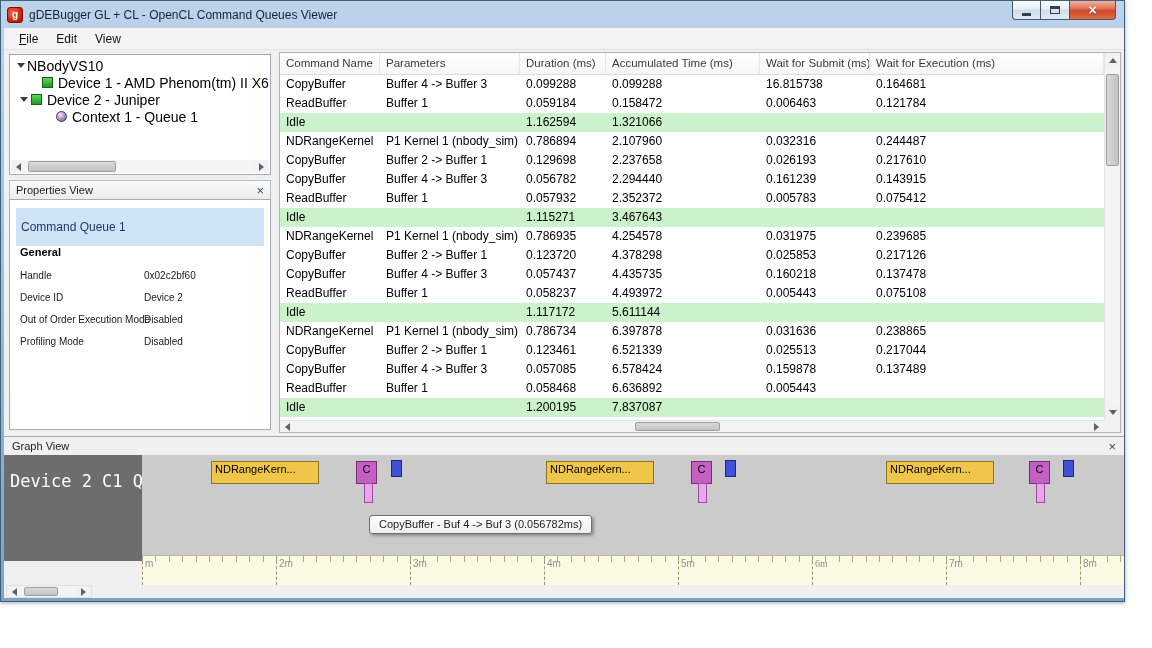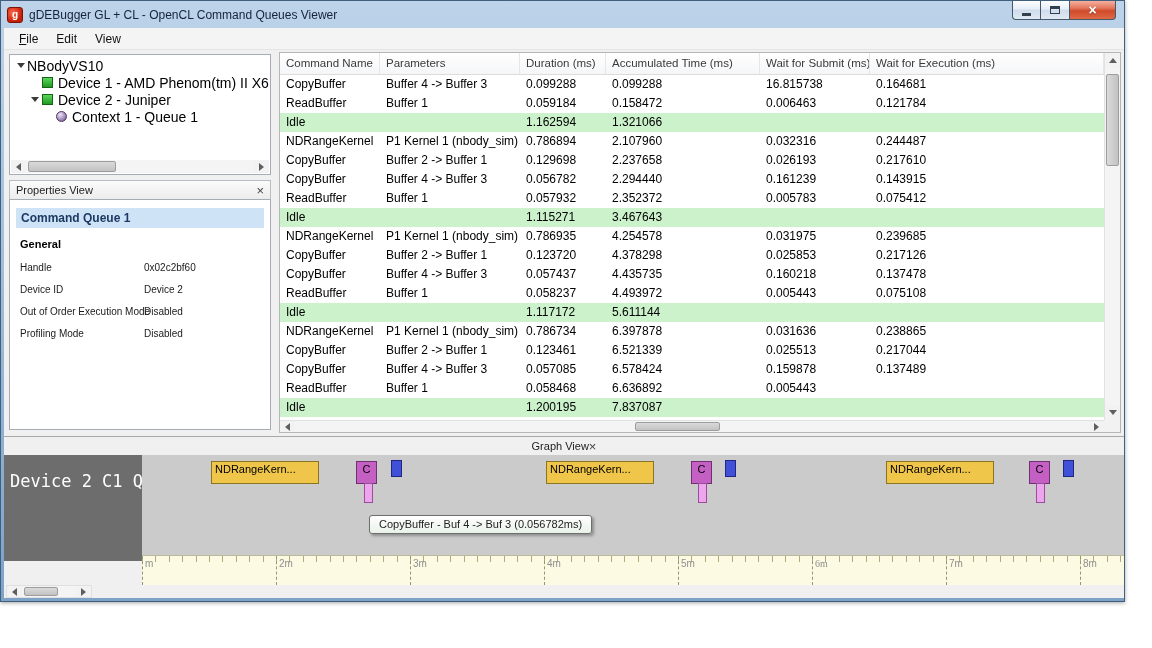--- a/index.html
+++ b/index.html
@@ -41,39 +41,39 @@
 .thumb-h{position:absolute;top:1px;bottom:1px;background:linear-gradient(#dadada,#c2c2c2);border:1px solid #9d9d9d;border-radius:2px}
 .thumb-v{position:absolute;left:1px;right:1px;background:linear-gradient(90deg,#dadada,#c2c2c2);border:1px solid #9d9d9d;border-radius:2px}
 .a-l{width:0;height:0;border:4px solid transparent;border-right:5px solid #5f5f5f;border-left:none}
 .a-r{width:0;height:0;border:4px solid transparent;border-left:5px solid #5f5f5f;border-right:none}
 .a-u{width:0;height:0;border:4px solid transparent;border-bottom:5px solid #5f5f5f;border-top:none}
 .a-d{width:0;height:0;border:4px solid transparent;border-top:5px solid #5f5f5f;border-bottom:none}
 
 .props-header{position:absolute;left:5px;top:152px;width:262px;height:20px;background:linear-gradient(#fbfbfb,#ececec);border:1px solid #b9bdc4;display:flex;align-items:center;justify-content:space-between;padding:0 6px;font-size:11px;color:#222}
 .panel-close{font-size:13px;color:#444;line-height:1;cursor:default}
 .props-body{position:absolute;left:5px;top:171px;width:262px;height:231px;background:#fff;border:1px solid #a5acb5;padding:8px 6px}
-.cq-heading{background:var(--sel,#cfe3f7);font-weight:bold;font-size:12px;color:#1c3a63;padding:3px 5px;margin-bottom:10px}
+.cq-heading{background:var(--sel,#cfe3f7);font-weight:normal;font-size:12px;color:#1c3a63;padding:12px 5px;}
 .section-heading{font-weight:bold;font-size:11px;margin:0 0 8px 4px;color:#000}
 .prop-row{position:relative;height:22px}
 .prop-label{position:absolute;left:4px;top:4px;font-size:10px;color:#1a1a1a;white-space:nowrap}
 .prop-value{position:absolute;left:128px;top:4px;font-size:10px;color:#1a1a1a;white-space:nowrap}
 
 .table{position:absolute;left:275px;top:24px;width:842px;height:381px;background:#fff;border:1px solid #b6b6b6}
 .thead{position:absolute;left:0;top:0;right:16px;height:22px;display:flex;background:linear-gradient(#ffffff,#f5f6f8);border-bottom:1px solid #dcdcdc}
 .th{font-size:11.5px;color:#3a3a3a;padding:4px 4px 0 6px;border-right:1px solid #e6e6e6;overflow:hidden;white-space:nowrap}
 .tbody{position:absolute;left:0;top:22px;right:16px;bottom:12px;overflow:hidden}
 .trow{height:19px;display:flex}
 .trow.idle{background:var(--idle,#ccf2cc)}
 .td{font-size:12px;color:#000;padding:2px 0 0 6px;overflow:hidden;white-space:nowrap}
 .c0{flex:0 0 100px}.c1{flex:0 0 140px}.c2{flex:0 0 86px}.c3{flex:0 0 154px}.c4{flex:0 0 110px}.c5{flex:1 1 auto}
 .table-vsb{position:absolute;right:0;top:0;width:16px;bottom:12px;border-left:1px solid #e2e2e2}
 .table-hsb{position:absolute;left:0;right:16px;bottom:0;height:12px;border-top:1px solid #e2e2e2}
 .corner{position:absolute;right:0;bottom:0;width:16px;height:12px;background:#f2f2f2}
 
-.graph-header{position:absolute;left:0;top:408px;width:100%;height:19px;background:#f0f0f0;border-top:1px solid #a8a8a8;display:flex;align-items:center;justify-content:center;padding:0 8px;font-size:11px;color:#222}
+.graph-header{position:absolute;left:0;top:408px;width:100%;height:19px;background:#f0f0f0;border-top:1px solid #a8a8a8;display:flex;align-items:center;justify-content:space-between;padding:0 8px;font-size:11px;color:#222}
 .graph-body{position:absolute;left:0;top:427px;width:100%;height:130px}
 .gleft{position:absolute;left:0;top:0;width:138px;height:106px;background:#6d6d6d;color:#fff;font-family:"DejaVu Sans Mono","Liberation Mono",monospace;font-size:17px;padding:16px 0 0 6px;white-space:nowrap}
 .timeline{position:absolute;left:138px;right:0;top:0;height:100px;background:#cbcbcb;overflow:hidden}
 .gblock{position:absolute;top:6px;height:23px;border:1px solid #555;font-size:11px;line-height:13px;overflow:hidden;white-space:nowrap;color:#000}
 .gblock.kernel{background:var(--kernel,#f0c64a);border-color:#8a7520;padding:1px 0 0 3px}
 .gblock.copy{background:var(--copy,#c45fc4);border-color:#703070;text-align:center;padding-top:1px}
 .gblock.exec{background:var(--exec,#4050d8);border-color:#1f2880;top:5px;height:17px}
 .gblock.sub{background:var(--submit,#eda6ed);border-color:#9a4d9a;top:28px;height:20px}
 .tooltip{position:absolute;left:227px;top:60px;height:19px;line-height:17px;padding:0 9px;background:linear-gradient(#ffffff,#e9f2e9);border:1px solid #6f6f6f;border-radius:3px;font-size:11px;color:#222;white-space:nowrap;box-shadow:2px 2px 3px rgba(0,0,0,.3)}
 .ruler{position:absolute;left:138px;right:0;top:100px;height:30px;background:#fcfae3;border-top:1px solid #bdbd9d;overflow:hidden}
@@ -119,21 +119,21 @@
               <span class="expander">
                 <span class="tri"></span>
               </span>
               <span class="tlabel">NBodyVS10</span>
             </div>
             <div class="tree-row" style="padding-left: 18px;">
               <span class="expander blank"></span>
               <span class="device-icon"></span>
               <span class="tlabel">Device 1 - AMD Phenom(tm) II X6 1075T</span>
             </div>
-            <div class="tree-row" style="padding-left: 18px; align-items: center;">
+            <div class="tree-row" style="padding-left: 7px; align-items: center;">
               <span class="expander">
                 <span class="tri"></span>
               </span>
               <span class="device-icon"></span>
               <span class="tlabel">Device 2 - Juniper</span>
             </div>
             <div class="tree-row" style="padding-left: 32px;">
               <span class="expander blank"></span>
               <span class="queue-icon"></span>
               <span class="tlabel">Context 1 - Queue 1</span>

